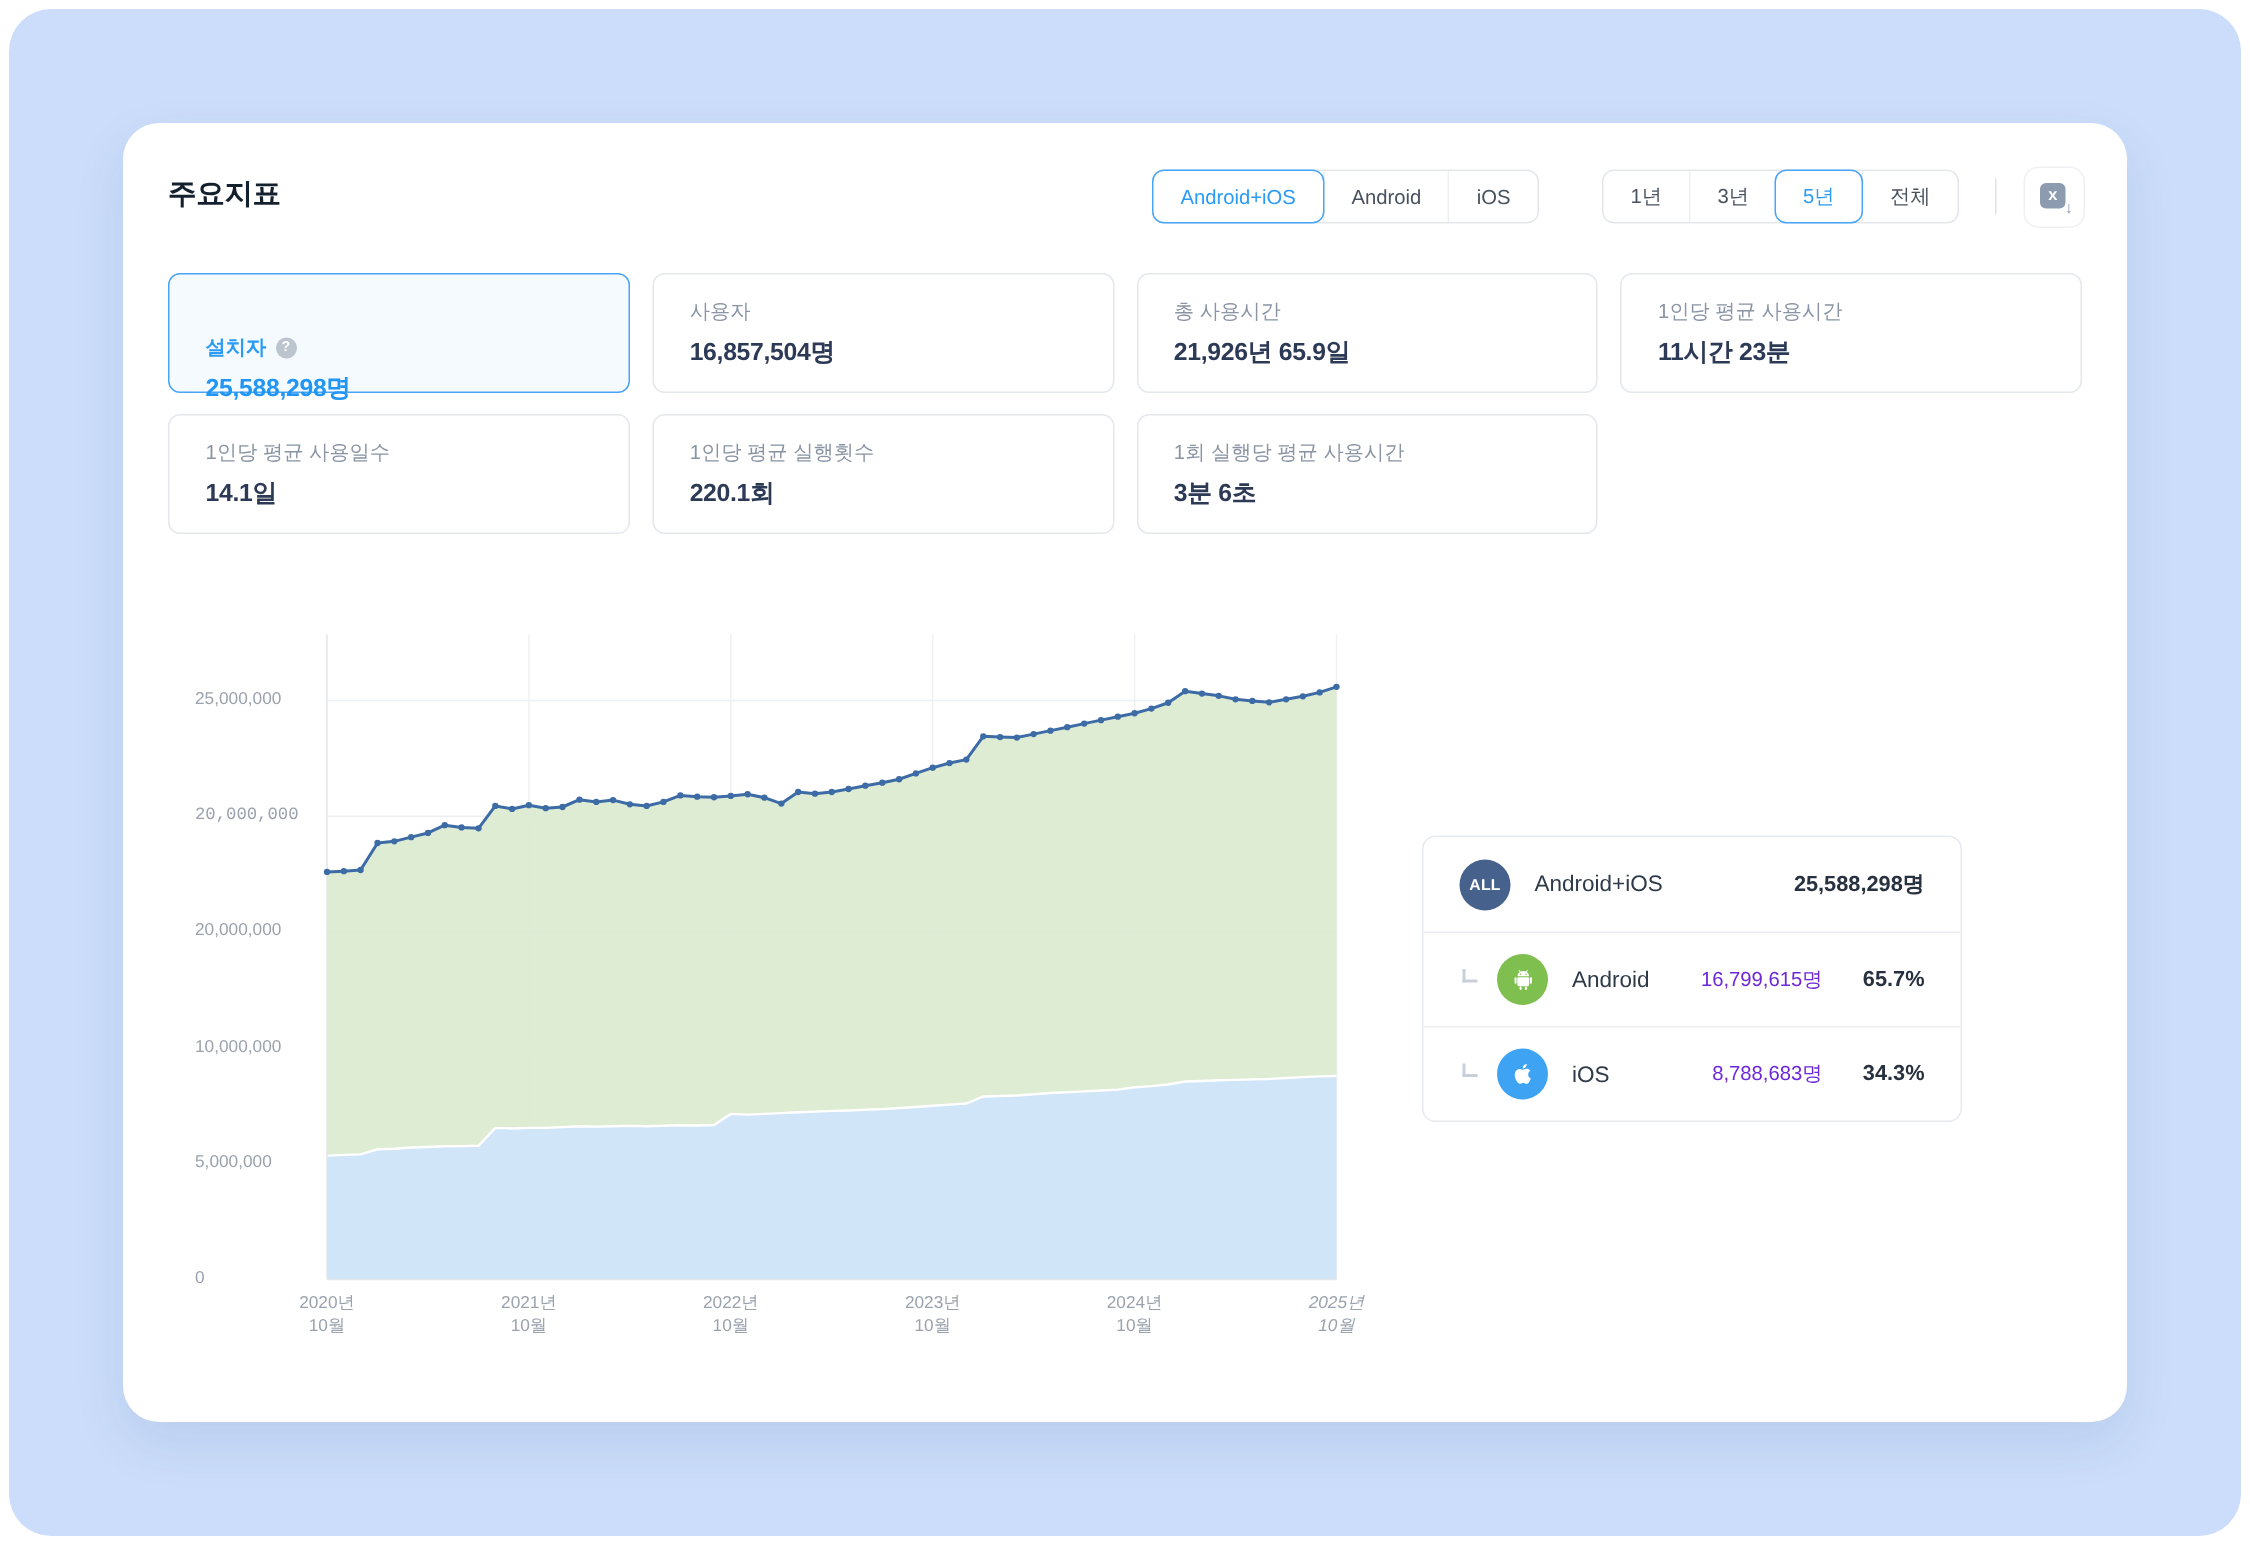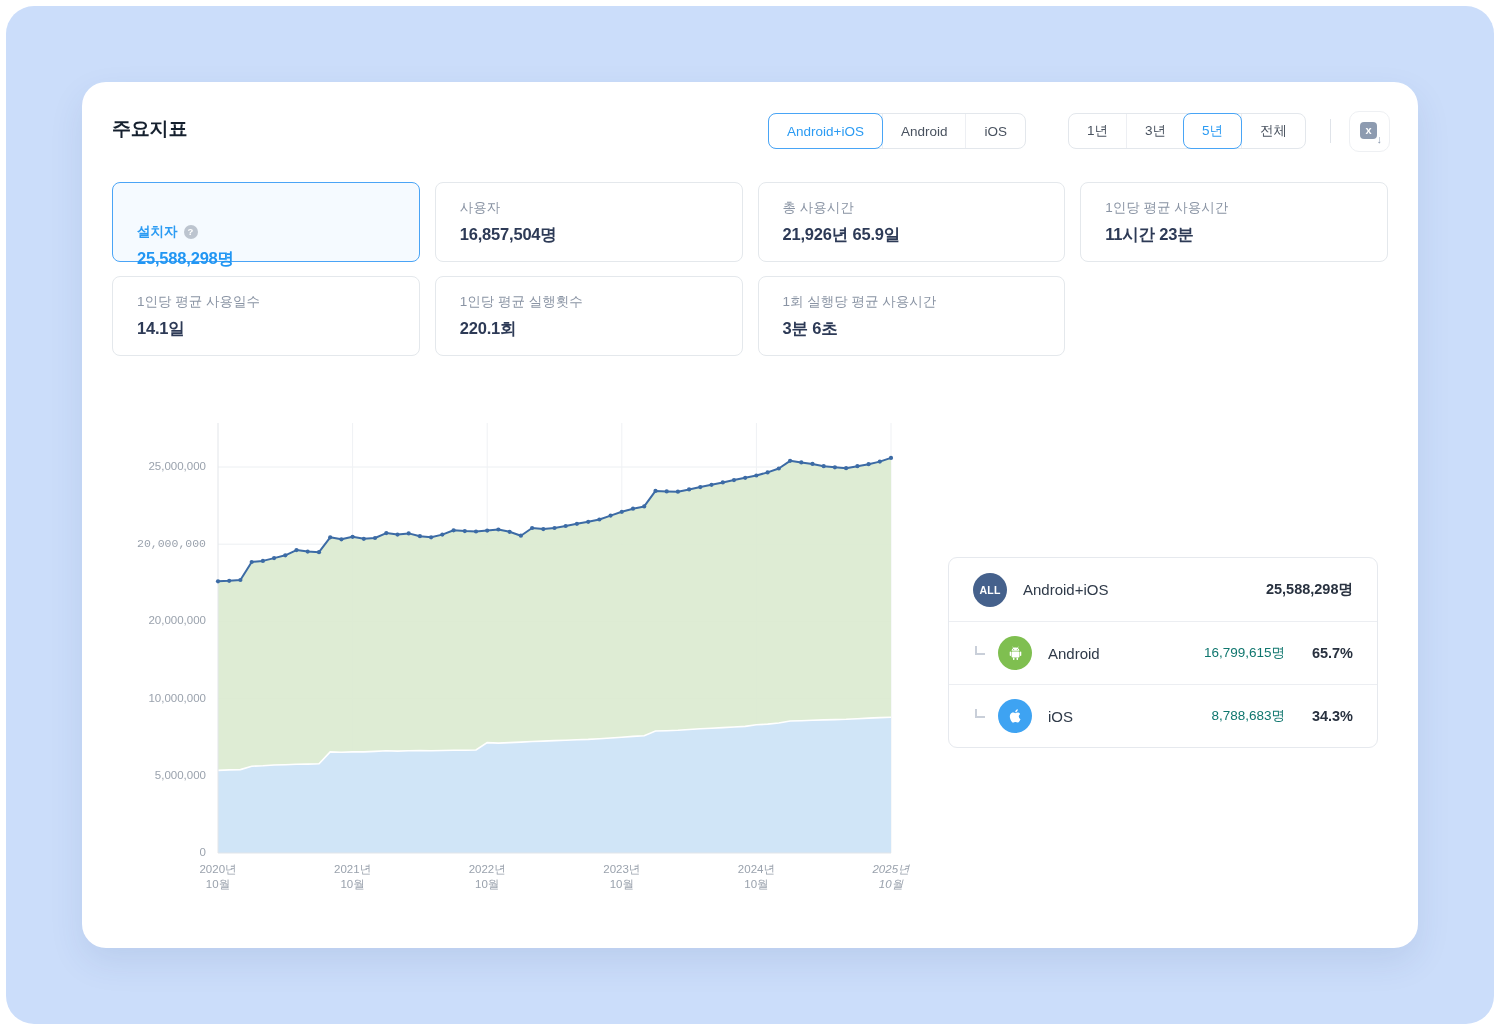--- a/index.html
+++ b/index.html
@@ -27,35 +27,35 @@
   .card-label { font-size:13.5px; color:#8a94a4; display:flex; align-items:center; }
   .card-value { margin-top:7px; font-size:16.5px; font-weight:700; color:#2d3a56; letter-spacing:-0.2px; }
   .card.sel { border:1px solid #4aa4f6; background:#f5faff; }
   .card.sel .card-label { color:#2b9bf3; font-weight:700;margin-top:24px; }
   .card.sel .card-value { color:#2196f3; }
   .help { display:inline-block; width:14px; height:14px; margin-left:6px; background:#bcc4cf; border-radius:50%; color:#fff; font-size:9.5px; font-weight:700; line-height:14px; text-align:center; }
 
   
   .chart-wrap { position:absolute; left:48px; top:333px; width:790px; height:480px; }
   .chart-wrap svg { position:absolute; left:0; top:0; overflow:visible; }
-  .ytick { position:absolute; left:0; width:76px; text-align:right; font-size:11.5px; color:#9aa2ad; }
+  .ytick { position:absolute; left:0; width:76px; font-size:11.5px; color:#9aa2ad; }
   .xtick { position:absolute; width:70px; text-align:center; font-size:11.5px; color:#9aa2ad; line-height:15px; }
 
   
-  .legend { position:absolute; left:866px; top:475px; width:430px; background:#fff; border:1px solid #e6e9ee; border-radius:9px; overflow:hidden; }
+  .legend { position:absolute; left:866px; top:475px; width:360px; background:#fff; border:1px solid #e6e9ee; border-radius:9px; overflow:hidden; }
   .lg-row { height:63px; display:flex; align-items:center; padding:0 24px; }
   .lg-row + .lg-row { border-top:1px solid #eceef2; }
   .all-badge { width:34px; height:34px; border-radius:50%; background:#45618c; color:#fff; font-size:10.5px; font-weight:700; display:flex; align-items:center; justify-content:center; margin-right:16px; letter-spacing:0.2px; }
   .lg-name { font-size:15px; color:#2f3a49; flex:1; }
   .lg-total { font-size:14.5px; font-weight:700; color:#28313f; }
   .elbow { width:10px; height:9px; border-left:2px solid #c9cfd9; border-bottom:2px solid #c9cfd9; margin:-6px 13px 0 2px; }
   .os-circle { width:34px; height:34px; border-radius:50%; display:flex; align-items:center; justify-content:center; margin-right:16px; }
   .os-circle.android { background:#7fbf50; }
   .os-circle.apple { background:#3ea3f2; }
-  .lg-count { font-size:13.5px; color:#0f766e; margin-right:22px; }
+  .lg-count { font-size:13.5px; color:#6d28d9; margin-right:22px; }
   .lg-pct { font-size:14.5px; font-weight:700; color:#28313f; width:46px; text-align:right; }
 </style>
 </head>
 <body>
 
 <div class="app-bg">
   <div class="main-card">
 
     <div class="page-title">주요지표</div>
 

